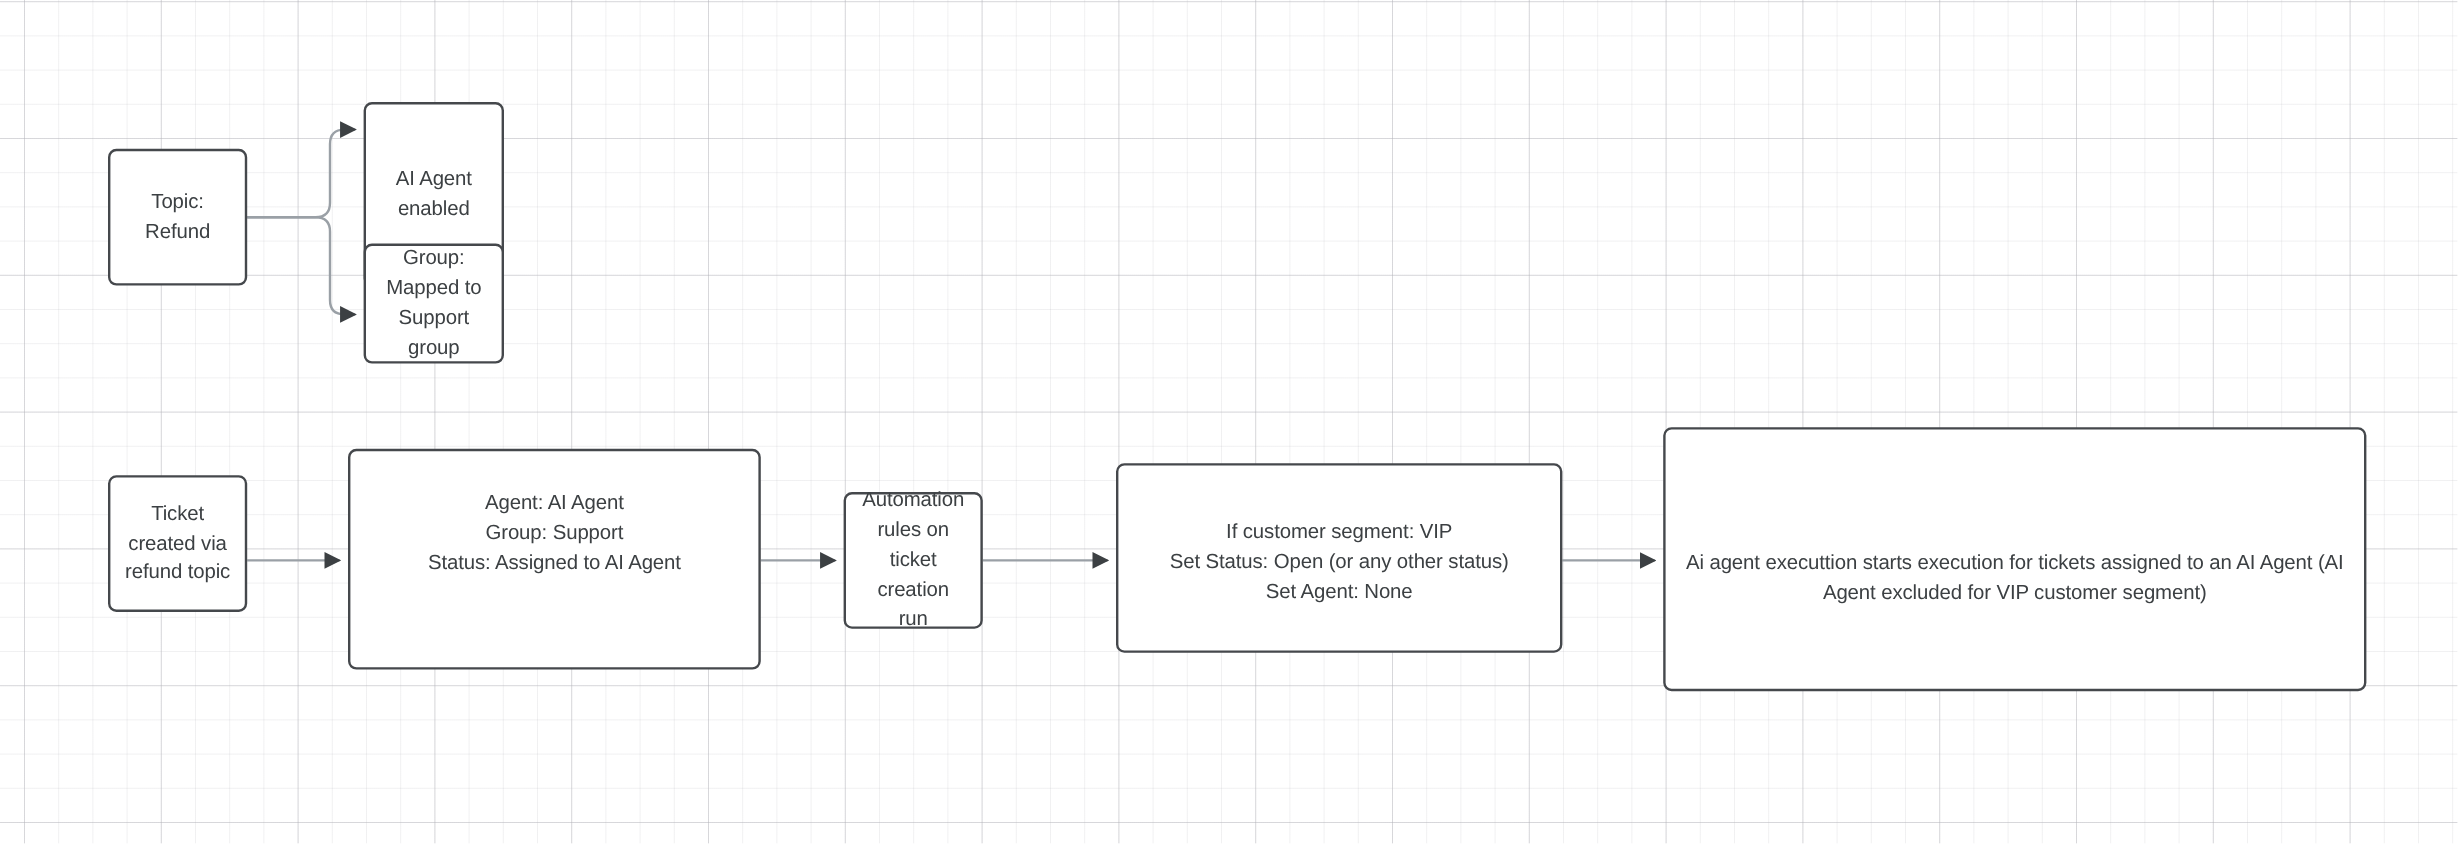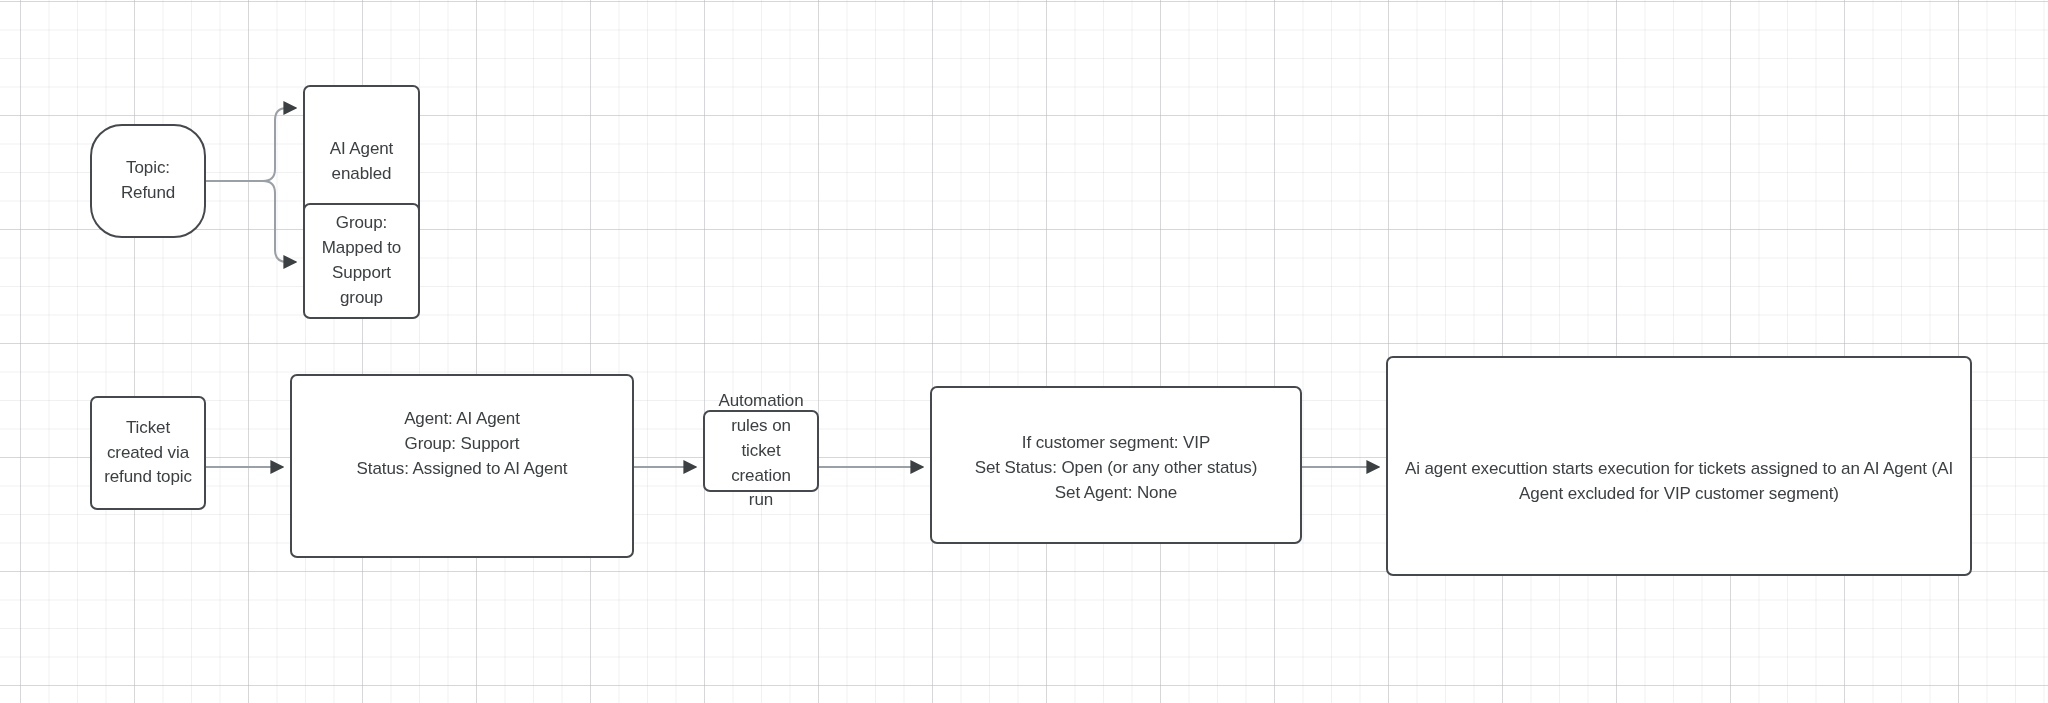--- a/index.html
+++ b/index.html
@@ -49,26 +49,26 @@
     letter-spacing: -0.1px;
   }
   .node .txt {
     white-space: pre-line;
     padding: 0 12px;
   }
   .node.center-v { align-items: center; }
   .node.top-v { align-items: flex-start; }
 
   
-  #n-topic        { left: 90px;   top: 124px; width: 116px; height: 114px; border-radius: 32px; }
+  #n-topic        { left: 90px;   top: 124px; width: 116px; height: 114px; }
   #n-ai-enabled   { left: 303px;  top: 48px;  width: 117px; height: 154px; margin-top: 37px; }
-  #n-group        { left: 303px;  top: 203px; width: 117px; height: 116px; }
+  #n-group        { left: 303px;  top: 203px; width: 117px; height: 100px; }
   #n-ticket       { left: 90px;   top: 396px; width: 116px; height: 114px; }
   #n-agent        { left: 290px;  top: 374px; width: 344px; height: 184px; }
-  #n-automation   { left: 703px;  top: 410px; width: 116px; height: 82px; }
+  #n-automation   { left: 703px;  top: 410px; width: 116px; height: 114px; }
   #n-vip          { left: 930px;  top: 386px; width: 372px; height: 158px; }
   #n-exec         { left: 1386px; top: 356px; width: 586px; height: 220px; }
 
   #n-agent .txt   { padding-top: 31px; }
   #n-vip .txt     { padding-top: 31px; margin-top: 12px; }
   #n-exec .txt    { padding-top: 0; max-width: 560px; margin-top: 32px; }
 </style>
 </head>
 <body>
 

